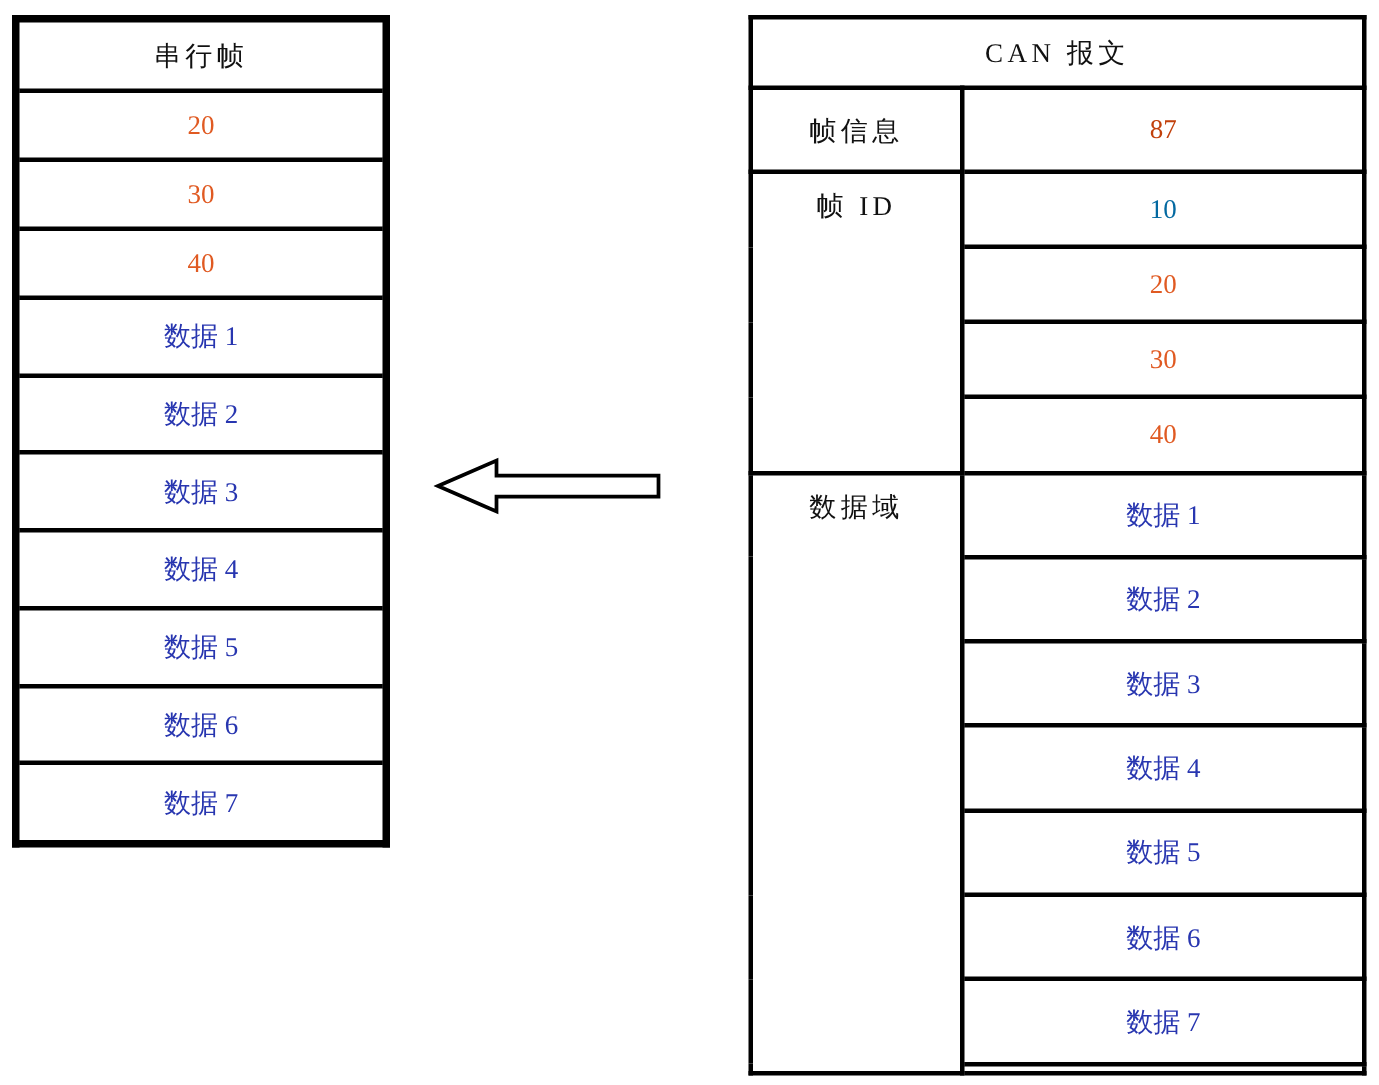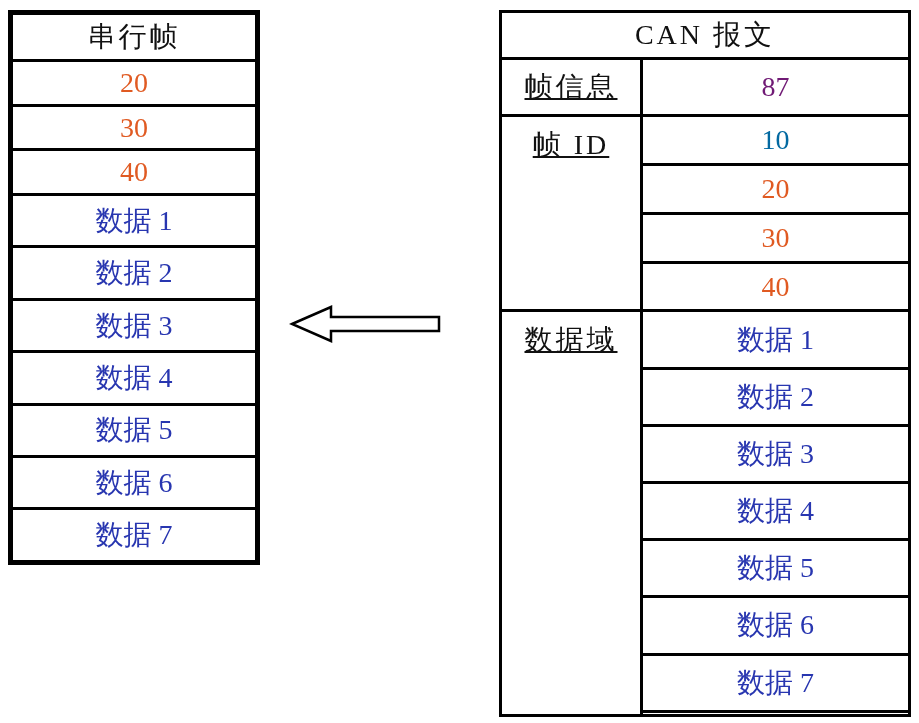--- a/index.html
+++ b/index.html
@@ -18,21 +18,21 @@
   table.tbl {
     position: absolute;
     border-collapse: collapse;
     table-layout: fixed;
     background: #ffffff;
   }
   .tbl td {
     border: 3px solid #000000;
     text-align: center;
     vertical-align: middle;
-    font-size: 28px;
+    font-size: 18px;
     color: #111111;
     padding: 0;
     overflow: hidden;
   }
   .left-tbl {
     left: 8px;
     top: 10px;
     width: 252px;
     height: 555px;
     border: 5px solid #000000;
@@ -46,21 +46,20 @@
   }
   .hdr {
     height: 44px;
     letter-spacing: 3px;
     border-bottom-width: 4px;
   }
   .lbl {
     text-align: left;
     padding-left: 14px;
     letter-spacing: 3px;
-    text-decoration: underline;
   }
   .lbl.span {
     vertical-align: top;
     padding-top: 9px;
   }
   .arrow-wrap {
     position: absolute;
     left: 289px;
     top: 303px;
     width: 154px;
@@ -120,21 +119,21 @@
     <colgroup>
       <col style="width:141px">
       <col>
     </colgroup>
     <tbody>
       <tr>
         <td class="hdr" colspan="2">CAN 报文</td>
       </tr>
       <tr>
         <td class="lbl">帧信息</td>
-        <td style="color: #701a75;">87</td>
+        <td style="color: #c2410c;">87</td>
       </tr>
       <tr>
         <td class="lbl span" rowspan="4">帧 ID</td>
         <td style="color: #0369a1;">10</td>
       </tr>
       <tr>
         <td style="color: rgb(224, 90, 34);">20</td>
       </tr>
       <tr>
         <td style="color: rgb(224, 90, 34);">30</td>

